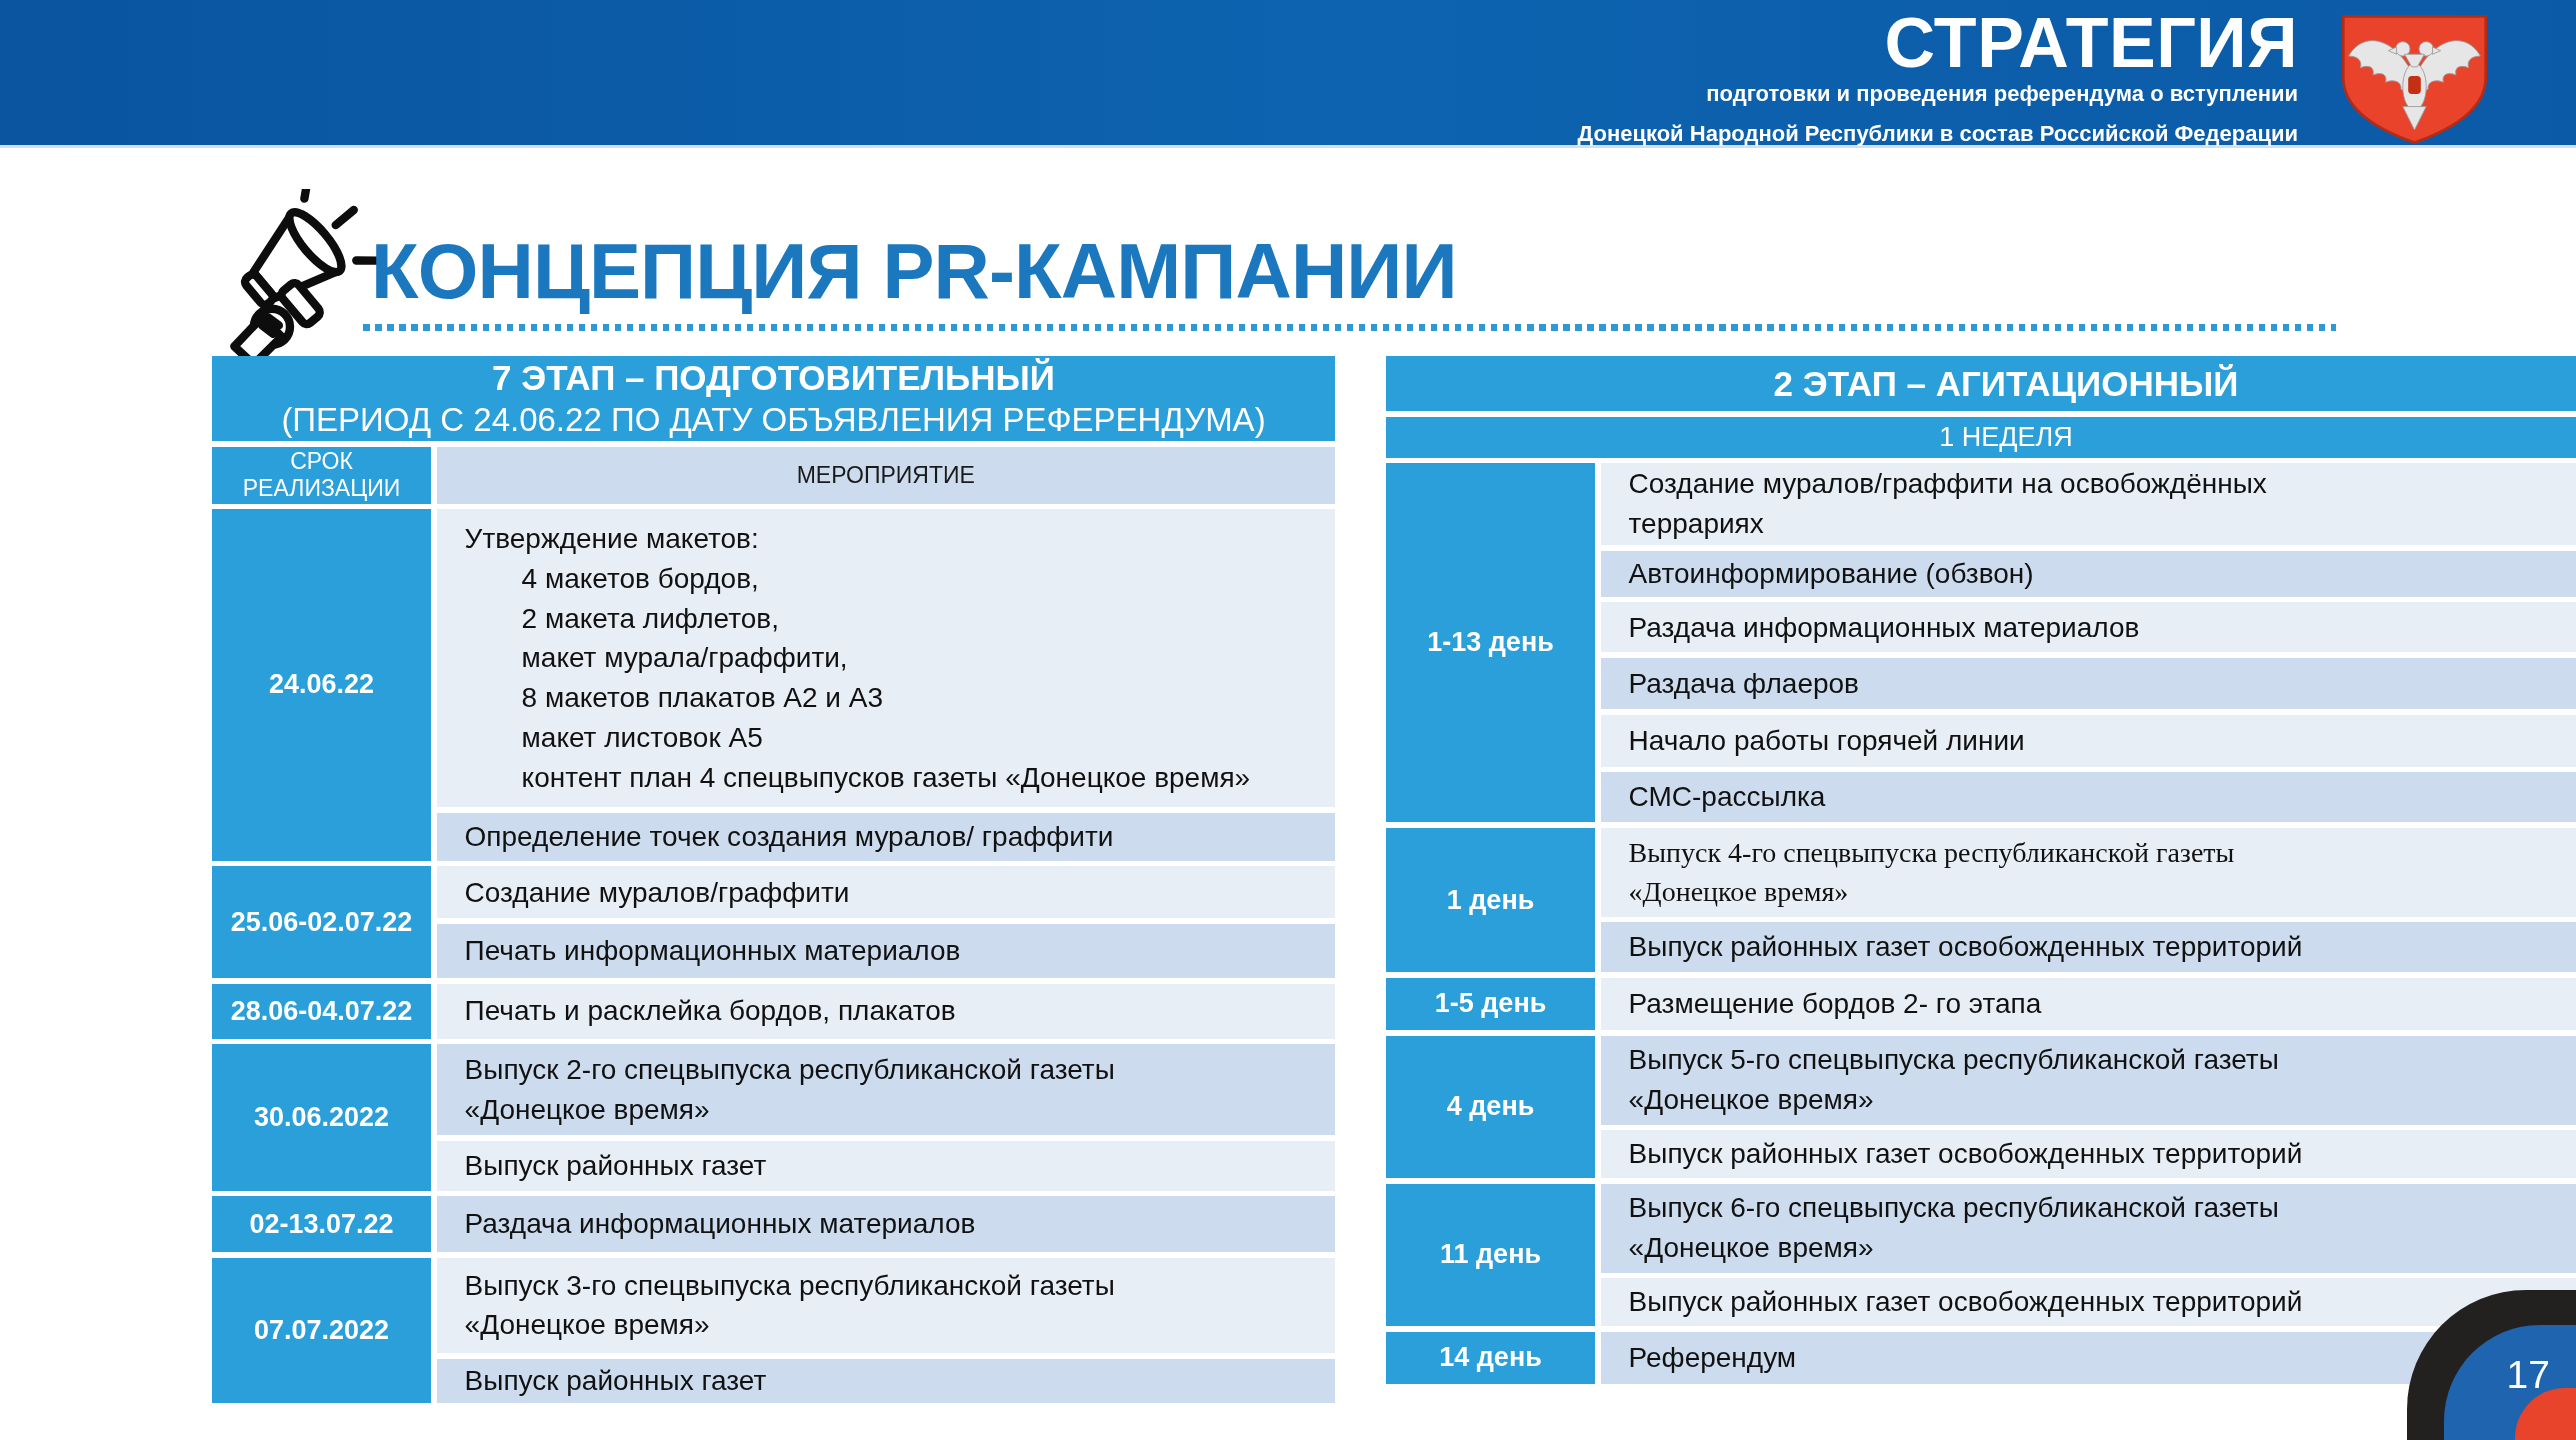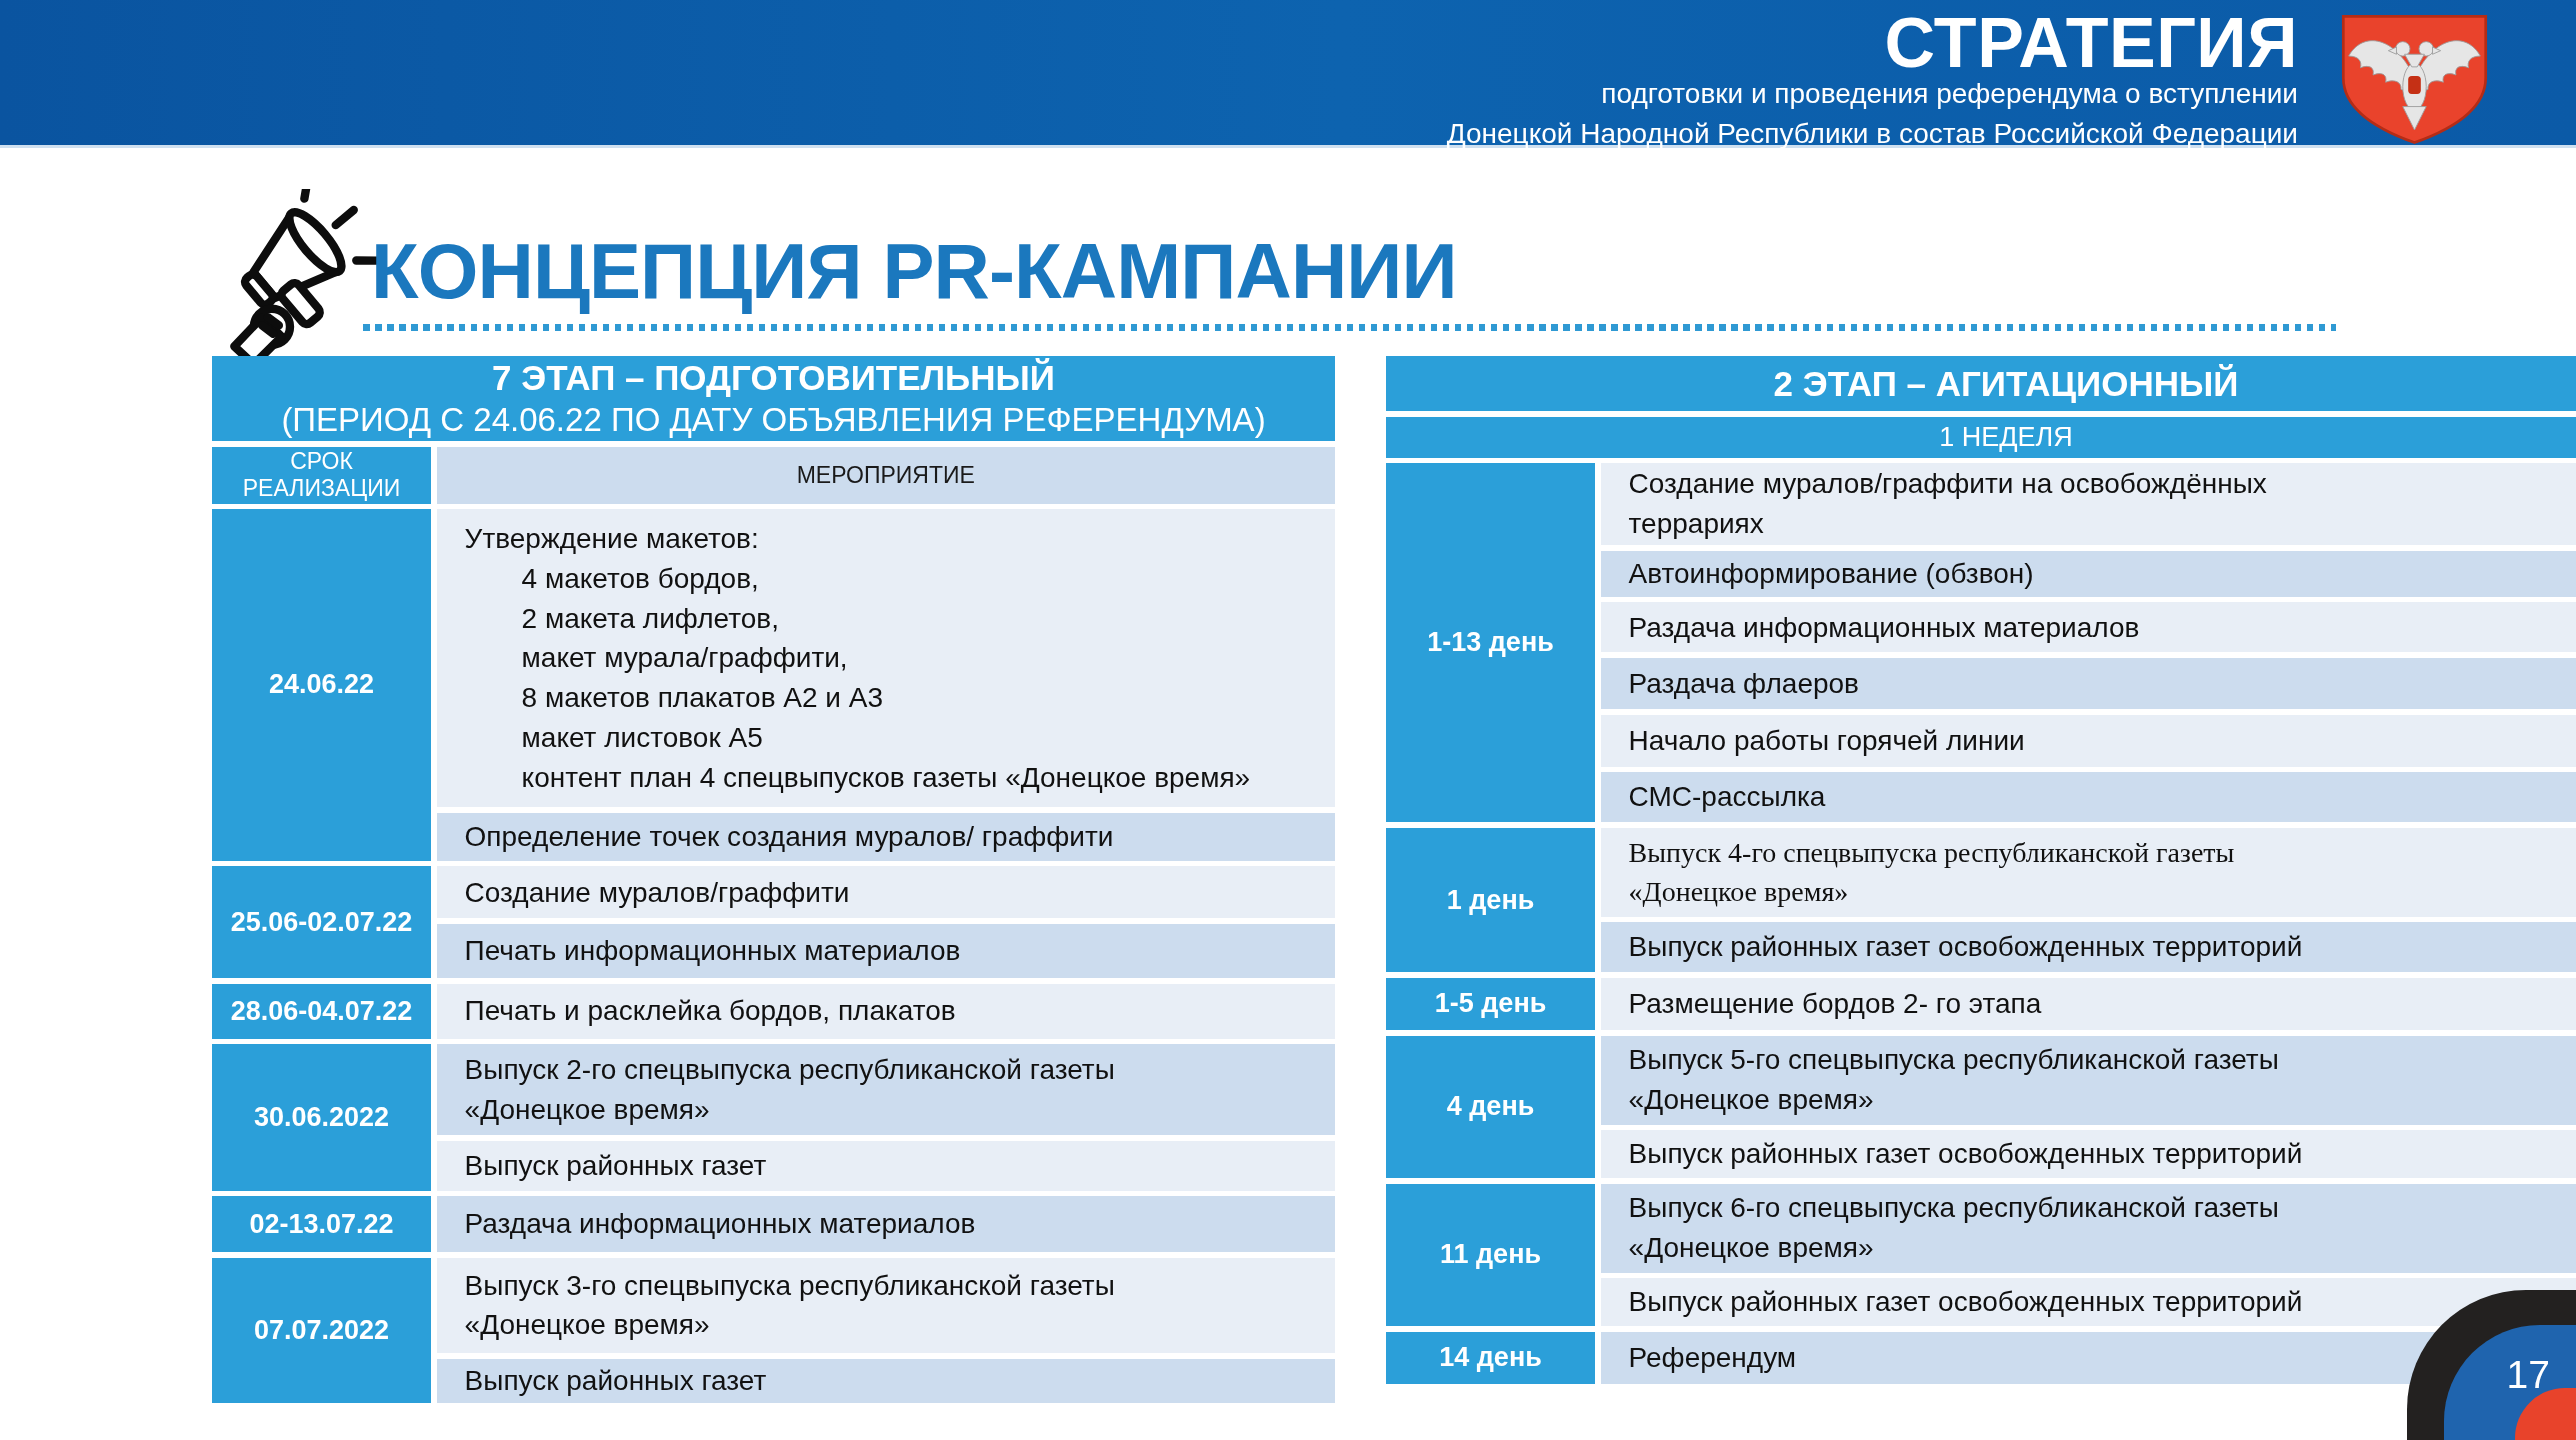--- a/index.html
+++ b/index.html
@@ -5,21 +5,21 @@
   html,body{margin:0;padding:0;background:#fff;}
   .slide{position:relative;width:2576px;height:1440px;background:#ffffff;overflow:hidden;
          font-family:"Liberation Sans","DejaVu Sans",sans-serif;}
 
   
   .top-bar{position:absolute;left:0;top:0;width:100%;height:148px;
            background:linear-gradient(90deg,#0a54a0 0%,#0d63af 52%,#0b5aa7 100%);
            border-bottom:3.7px solid #cfe0f0;box-sizing:border-box;}
   .top-text{position:absolute;right:278px;top:13px;text-align:right;color:#fff;}
   .top-title{font-size:70px;font-weight:bold;line-height:61px;letter-spacing:0.5px;}
-  .top-sub{font-size:28px;line-height:40px;font-weight:400;}
+  .top-sub{font-size:22px;line-height:40px;font-weight:700;}
   .emblem{position:absolute;right:82px;top:11px;width:159px;height:137px;}
 
   
   .megaphone{position:absolute;left:202px;top:189px;width:176px;height:181px;}
   .main-title{position:absolute;left:371px;top:226px;font-size:78px;font-weight:bold;
               color:#1b78be;letter-spacing:-0.9px;white-space:nowrap;}
   .dotted{position:absolute;left:363px;top:324px;width:1973px;height:6.5px;
           background:repeating-linear-gradient(90deg,#2f99d3 0 6.5px,transparent 6.5px 12px);}
 
   

